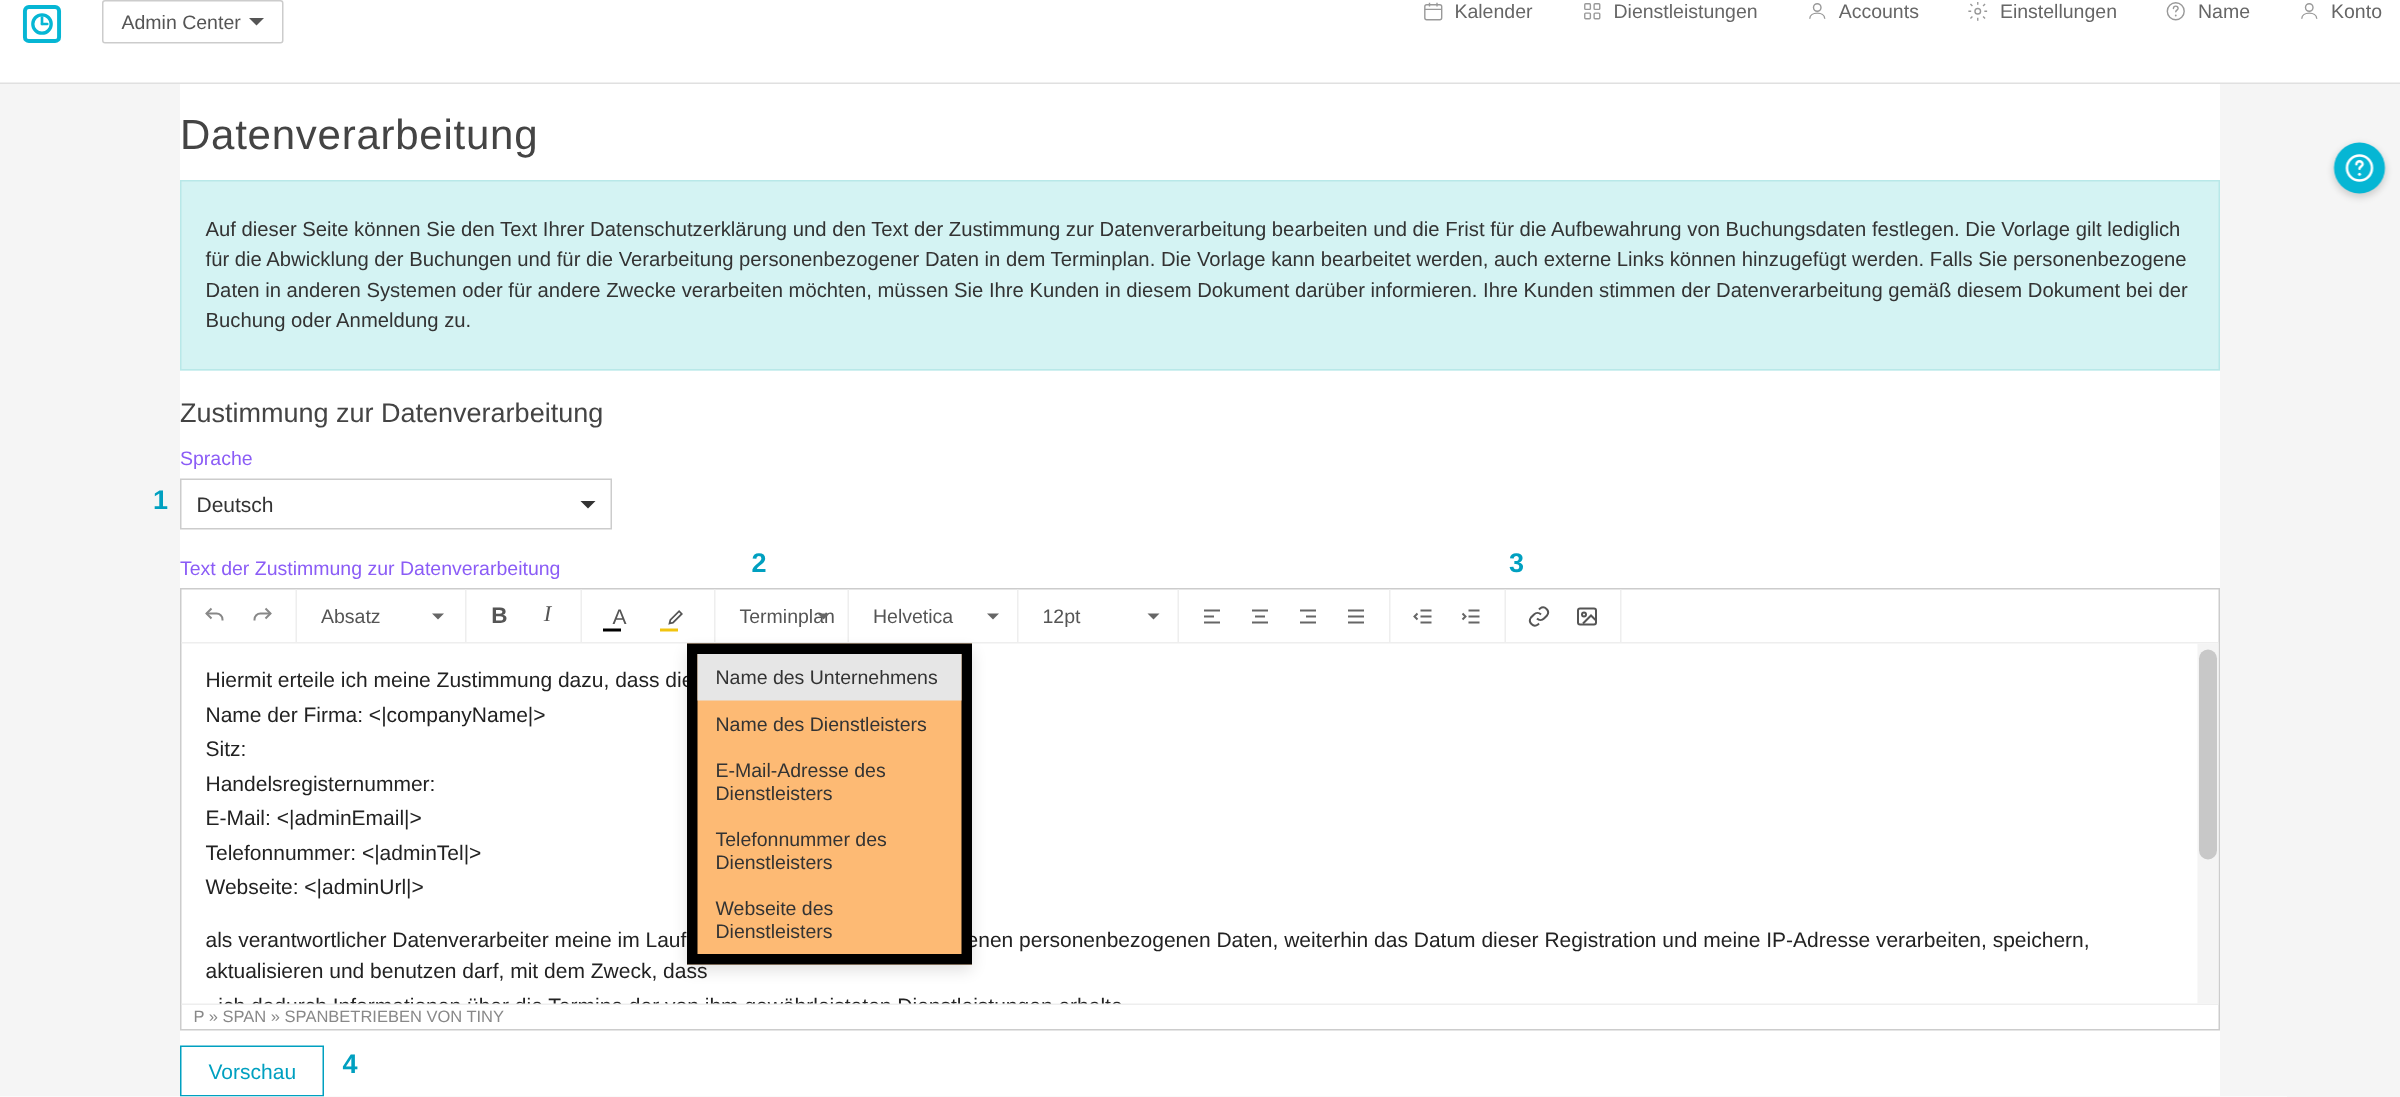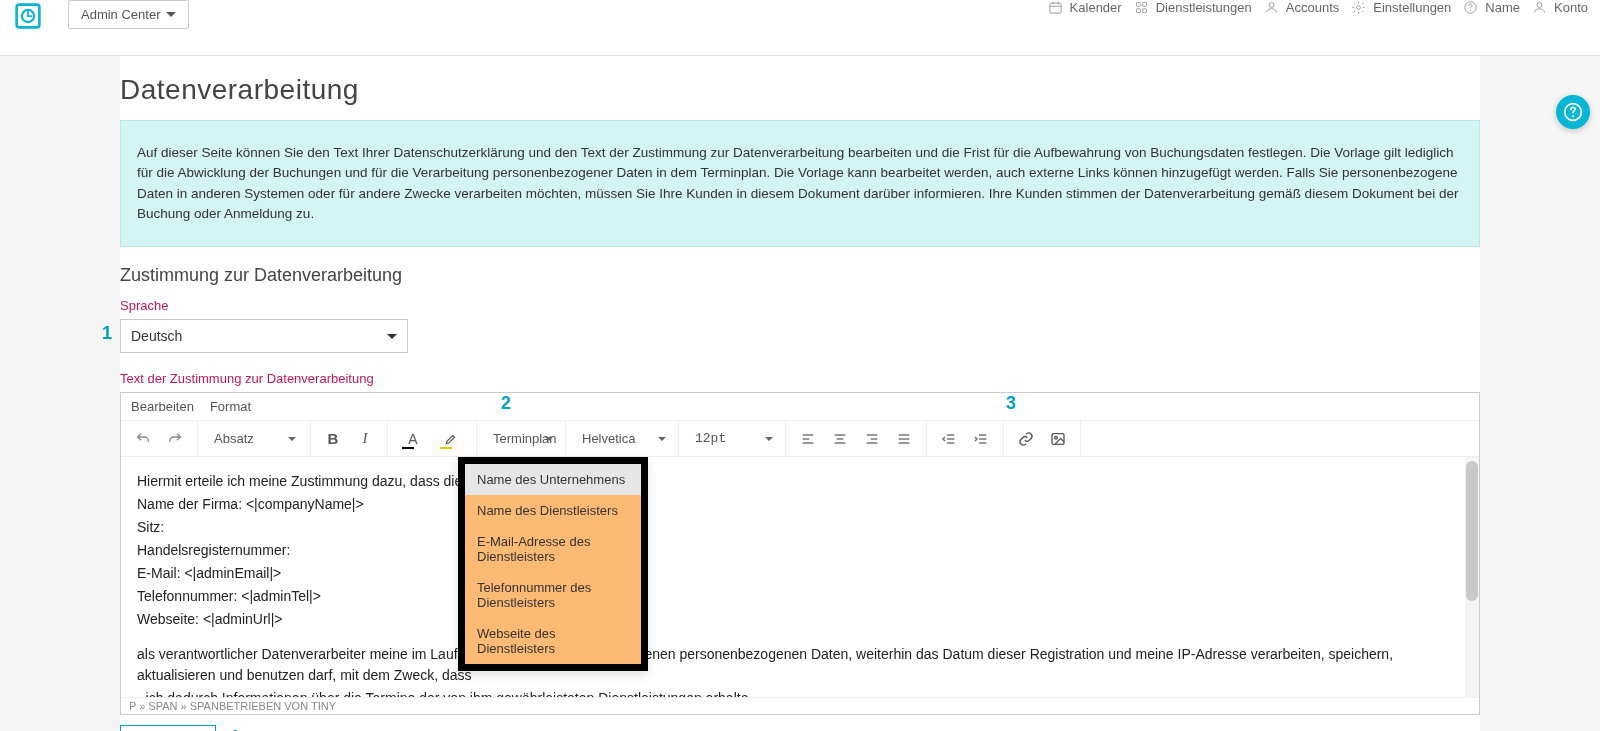--- a/index.html
+++ b/index.html
@@ -3,35 +3,35 @@
 <meta charset="utf-8">
 <style>
 * { box-sizing: border-box; margin: 0; padding: 0; }
 body { font-family: -apple-system, BlinkMacSystemFont, "Segoe UI", Arial, sans-serif; font-size: 14px; color: #333; background: #f5f5f5; width: 1600px; height: 731px; overflow: hidden; position: relative; }
 
 
 .topnav { background: #fff; border-bottom: 1px solid #e0e0e0; height: 56px; display: flex; align-items: flex-start; padding: 0 12px; }
 .logo { width: 32px; height: 32px; display: flex; align-items: center; justify-content: center; }
 .logo svg { width: 28px; height: 28px; }
 .admin-center { margin-left: 24px; border: 1px solid #ccc; border-radius: 2px; padding: 6px 12px; font-size: 13px; color: #555; cursor: pointer; display: flex; align-items: center; gap: 6px; }
-.nav-right { margin-left: auto; display: flex; gap: 12px; align-items: center; }
+.nav-right { margin-left: auto; display: flex; gap: 32px; align-items: center; }
 .nav-item { display: flex; align-items: center; gap: 7px; font-size: 13px; color: #666; cursor: pointer; }
 .nav-item svg { width: 15px; height: 15px; }
 
 
 .main-wrap { width: 1600px; display: flex; justify-content: center; }
 .content { width: 1360px; background: #fff; padding: 18px 0 0 0; }
 .inner { padding: 0 0 0 0; }
 
 h1 { font-size: 28px; font-weight: 400; color: #444; margin: 0 0 14px 0; letter-spacing: 0.5px; }
 h2 { font-size: 18px; font-weight: 400; color: #444; margin: 18px 0 12px 0; }
 
 .info-box { background: #d4f3f3; border: 1px solid #b8e8e8; padding: 22px 16px; line-height: 1.5; color: #333; font-size: 13.5px; margin-bottom: 10px; }
 
-.label { font-size: 13px; color: #be185d; margin-bottom: 6px; }
+.label { font-size: 13px; color: #8b5cf6; margin-bottom: 6px; }
 
 .callout { position: absolute; color: #00a0c0; font-weight: 700; font-size: 18px; z-index: 100; }
 
 
 .lang-row { display:flex; align-items:center; gap:8px; margin-bottom: 18px; }
 .select-box { width: 288px; height: 34px; border: 1px solid #ccc; padding: 0 10px; display: flex; align-items: center; justify-content: space-between; font-size: 14px; cursor: pointer; background:#fff; }
 .caret-down { width:0;height:0;border-left:5px solid transparent;border-right:5px solid transparent;border-top:5px solid #333;}
 
 
 .editor { border:1px solid #ccc; position:relative; }
@@ -146,24 +146,20 @@
         <div class="callout" style="left:-18px;top:4px;">1</div>
         <div class="select-box">
           <span>Deutsch</span>
           <span class="caret-down"></span>
         </div>
       </div>
 
       <div class="label">Text der Zustimmung zur Datenverarbeitung</div>
 
       <div class="editor">
-        <div class="editor-menubar">
-          <span>Bearbeiten</span>
-          <span>Format</span>
-        </div>
 
         <div class="editor-toolbar" style="position:relative;">
           <div class="tb-group">
             <div class="tb-btn">
                 <svg width="16" height="16" viewBox="0 0 24 24">
                   <path d="M9 14l-5-5 5-5" fill="none" stroke="#888" stroke-width="2"></path>
                   <path d="M4 9h10a6 6 0 016 6v1" fill="none" stroke="#888" stroke-width="2"></path>
                 </svg>
               </div>
             <div class="tb-btn">
@@ -208,21 +204,21 @@
             </div>
             <div class="callout" style="position:absolute;top:-28px;left:24px;">2</div>
           </div>
           <div class="tb-group">
             <div class="tb-select" style="width:96px;">
               <span>Helvetica</span>
               <span class="mini-caret" style="position:absolute;right:4px;top:11px;"></span>
             </div>
           </div>
           <div class="tb-group">
-            <div class="tb-select" style="width:90px;font-family:Liberation Mono, monospace;">
+            <div class="tb-select" style="width:90px;">
               <span>12pt</span>
               <span class="mini-caret" style="position:absolute;right:4px;top:11px;"></span>
             </div>
           </div>
           <div class="tb-group">
             <div class="tb-btn">
                 <svg width="16" height="16" viewBox="0 0 24 24">
                   <line x1="4" y1="6" x2="20" y2="6" stroke="#666" stroke-width="2"></line>
                   <line x1="4" y1="12" x2="14" y2="12" stroke="#666" stroke-width="2"></line>
                   <line x1="4" y1="18" x2="20" y2="18" stroke="#666" stroke-width="2"></line>

